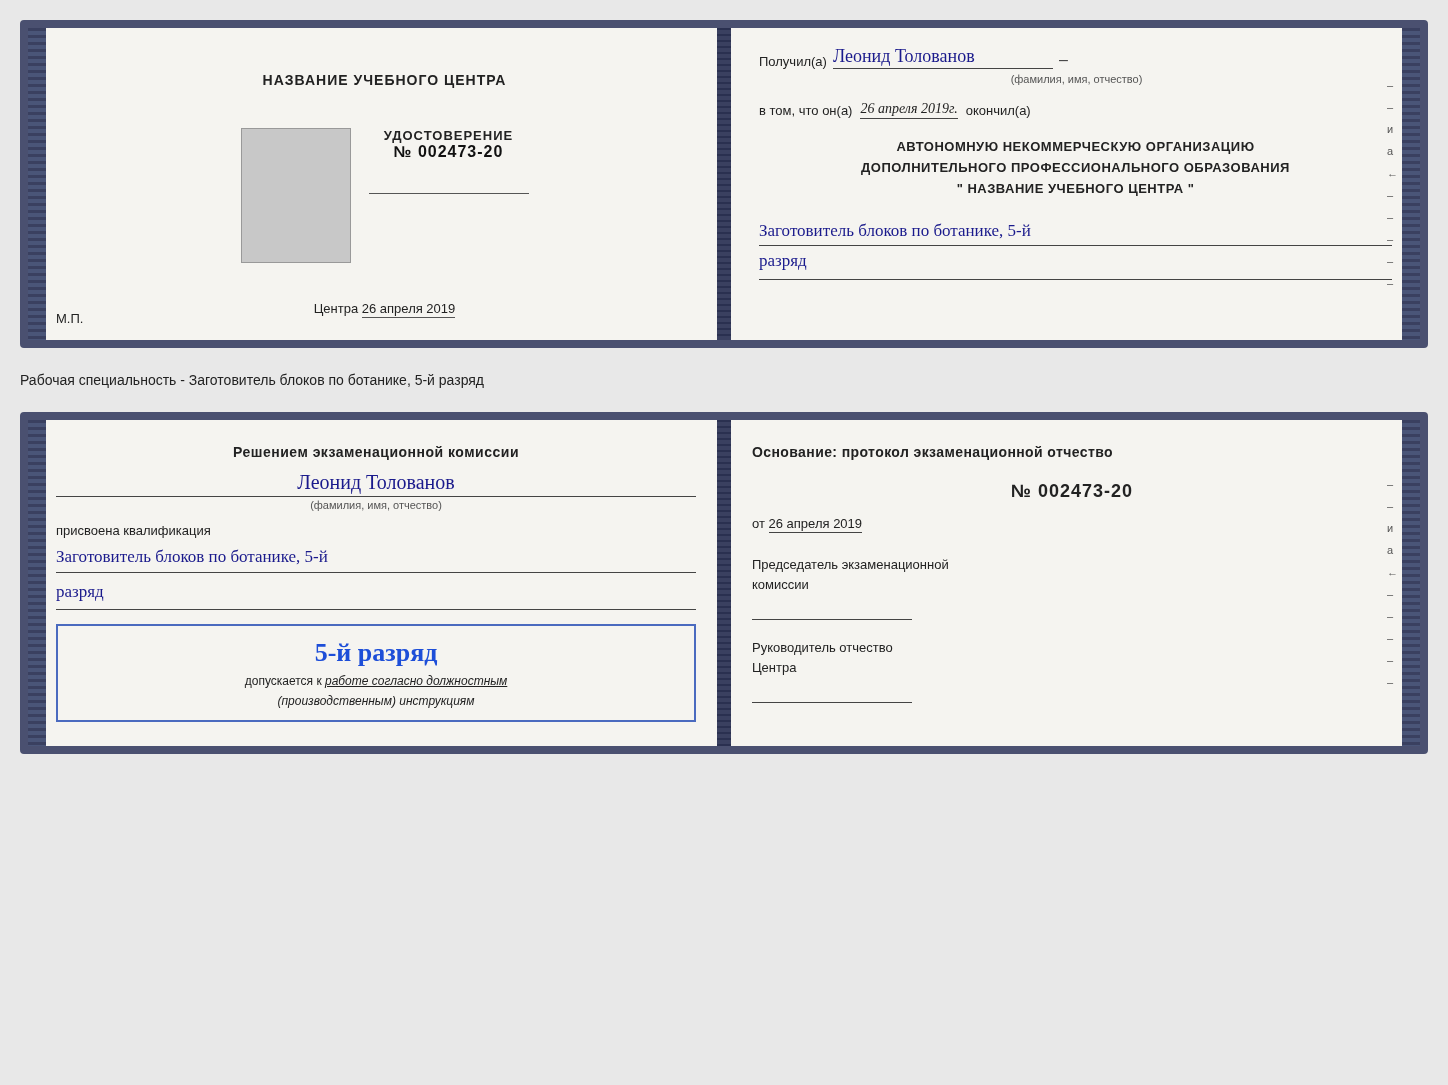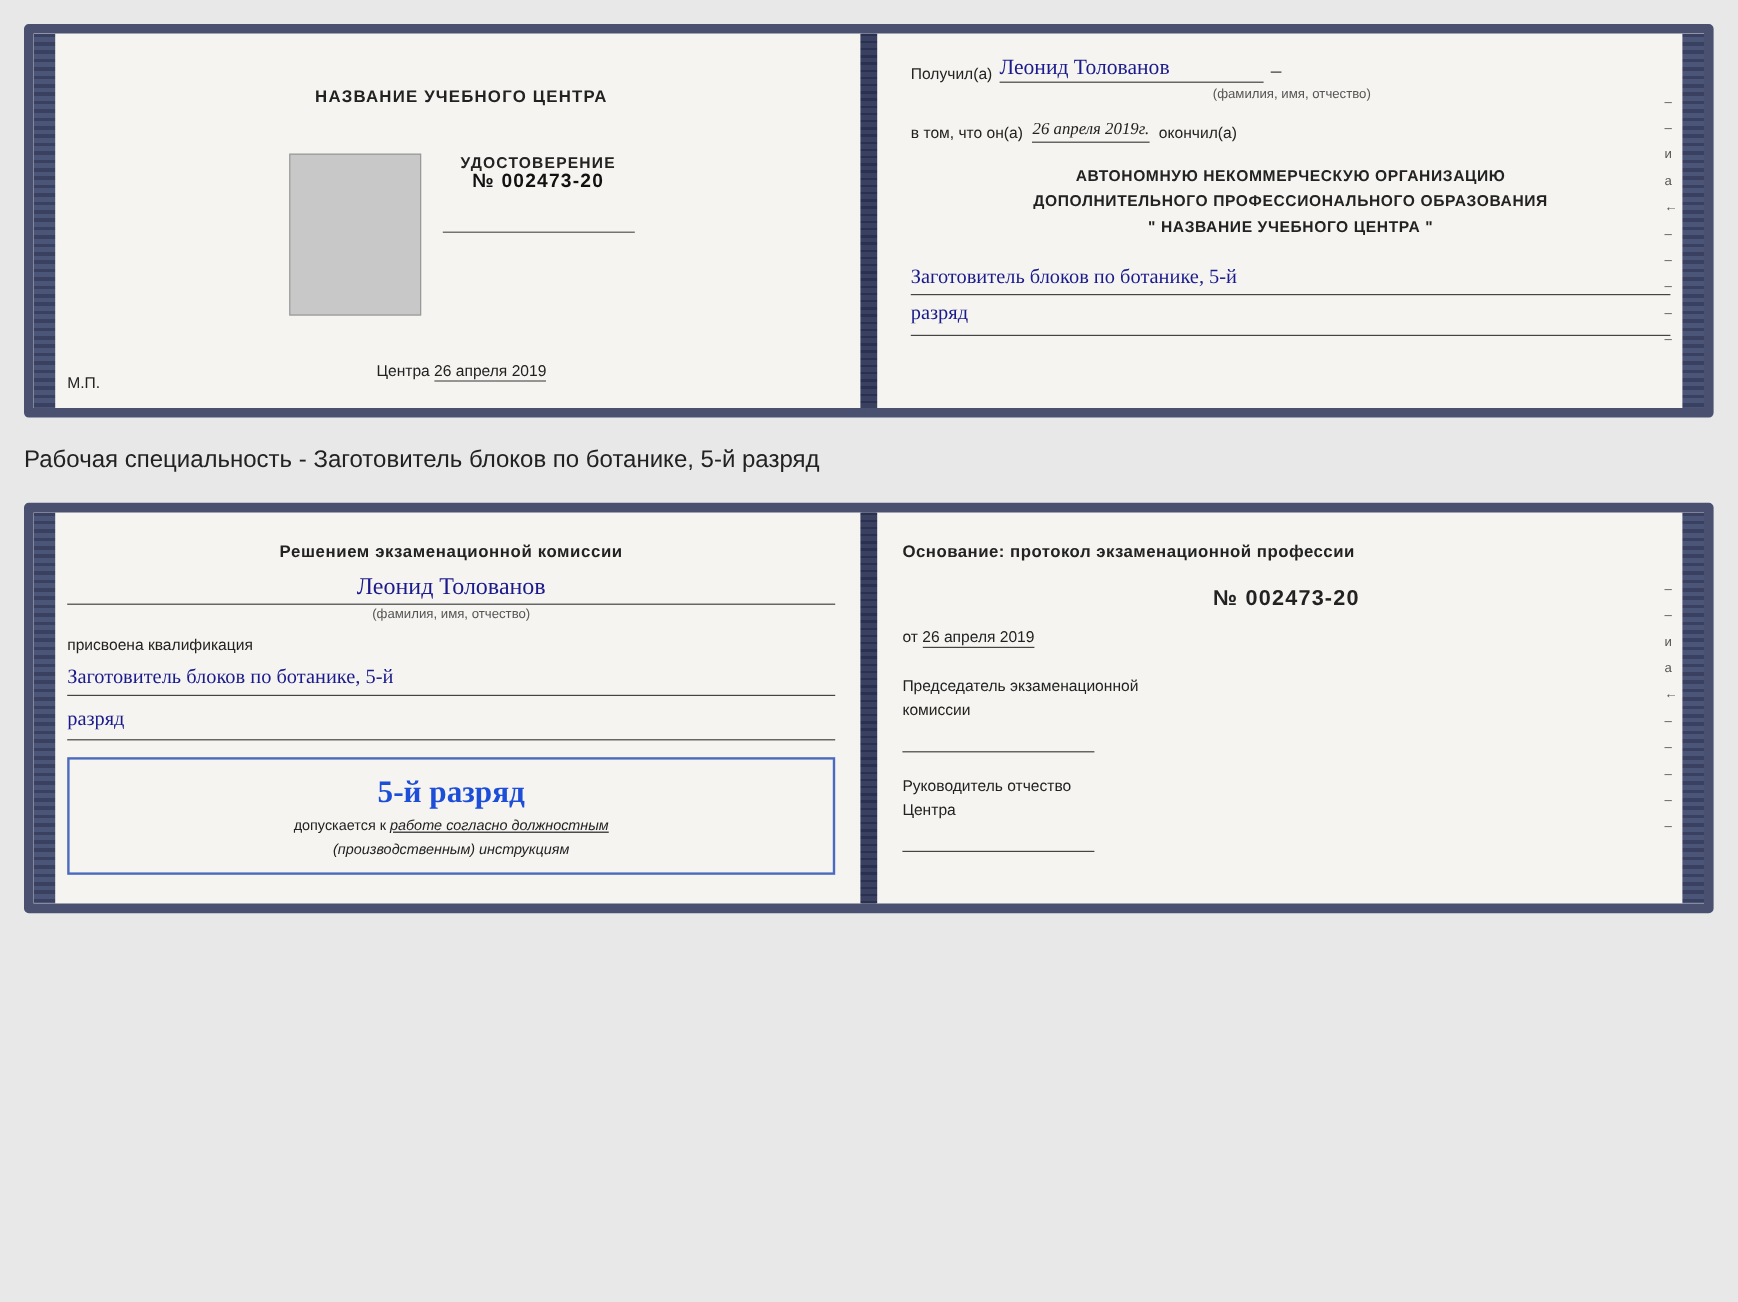--- a/index.html
+++ b/index.html
@@ -242,21 +242,21 @@
       font-family: 'Times New Roman', serif;
       color: #1a1a8c;
       border-bottom: 1px solid #444;
       display: block;
       line-height: 1.8;
       padding-bottom: 2px;
     }
 
     
     .specialty-line {
-      font-size: 20px;
+      font-size: 14px;
       color: #222;
       padding: 6px 0;
     }
 
     
     .card-bottom .doc-left {
       padding-top: 22px;
     }
     .card-bottom .doc-right {
       padding-top: 22px;
@@ -485,21 +485,21 @@
         <div class="stamp-rank">5-й разряд</div>
         <div class="stamp-admission">
           <span>допускается к</span>
           <em>работе согласно должностным</em>
         </div>
         <div class="stamp-instructions">(производственным) инструкциям</div>
       </div>
     </div>
 
     <div class="doc-right">
-      <div class="basis-label">Основание: протокол экзаменационной профессии</div>
+      <div class="basis-label">Основание: протокол экзаменационной отчество</div>
       <div class="protocol-number">№ 002473-20</div>
 
       <div class="from-date-line">
         <span>от</span>
         <span class="from-date-value">26 апреля 2019</span>
       </div>
 
       <div class="signature-block">
         <div class="sig-label">
           <span>Председатель экзаменационной</span><br>

